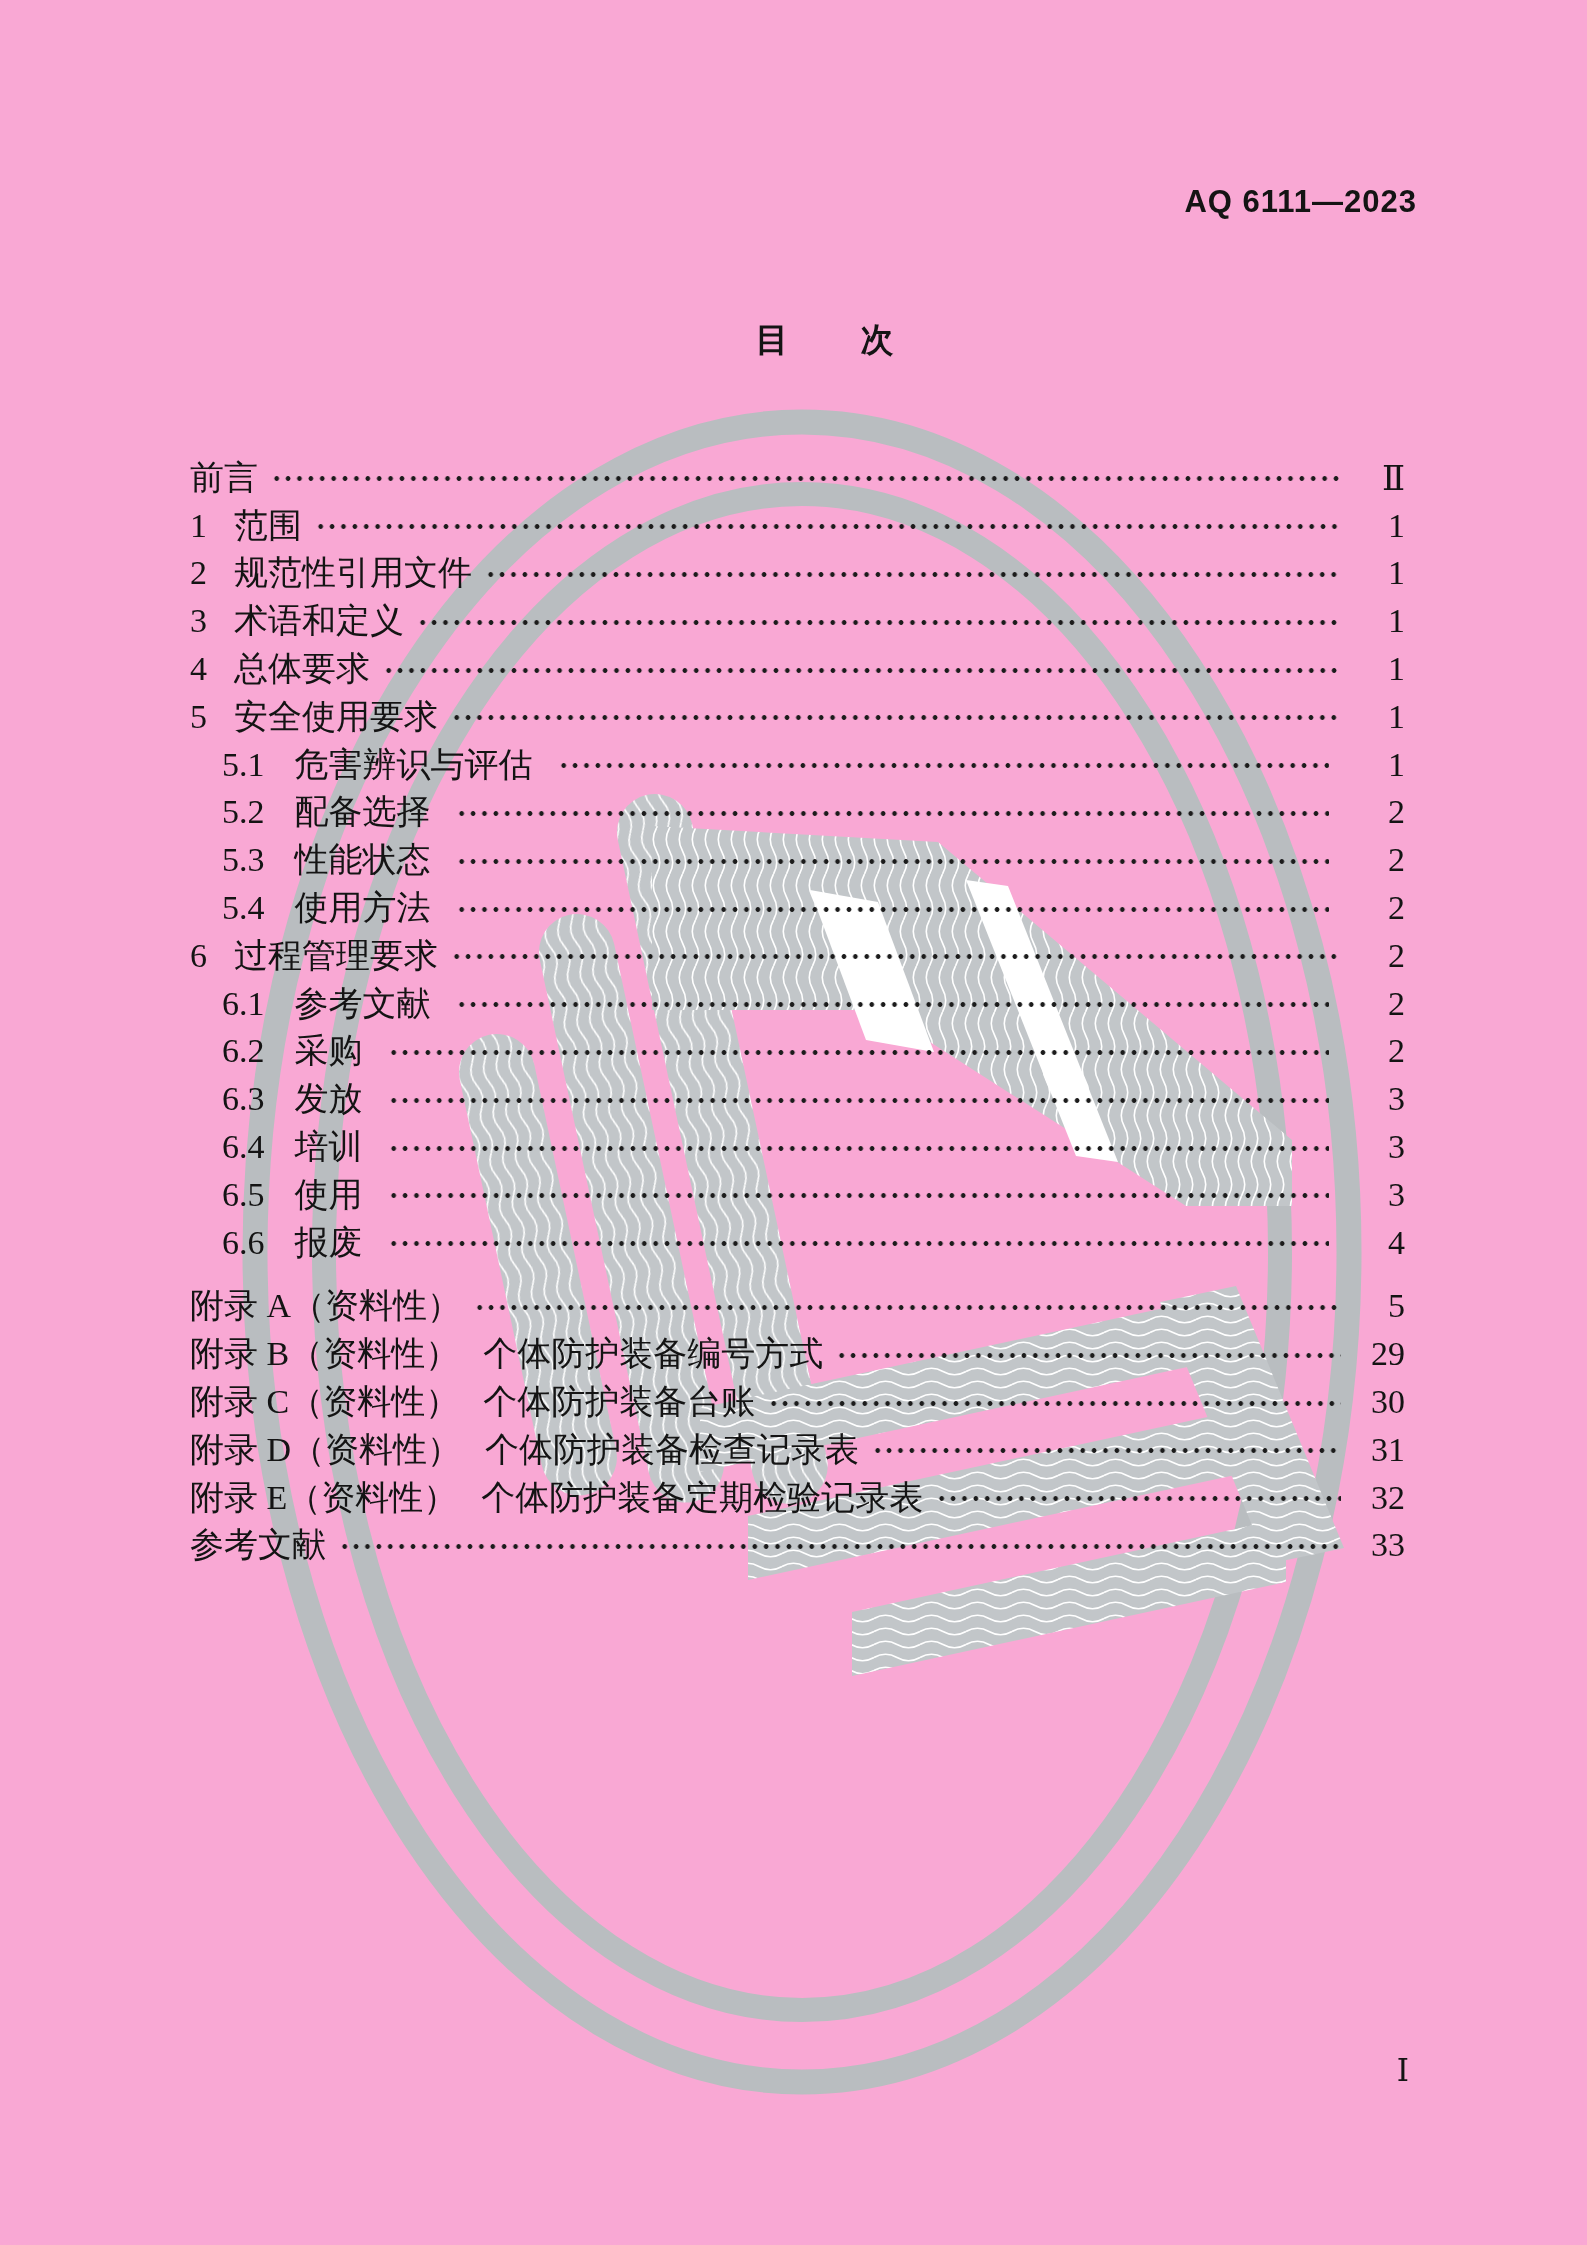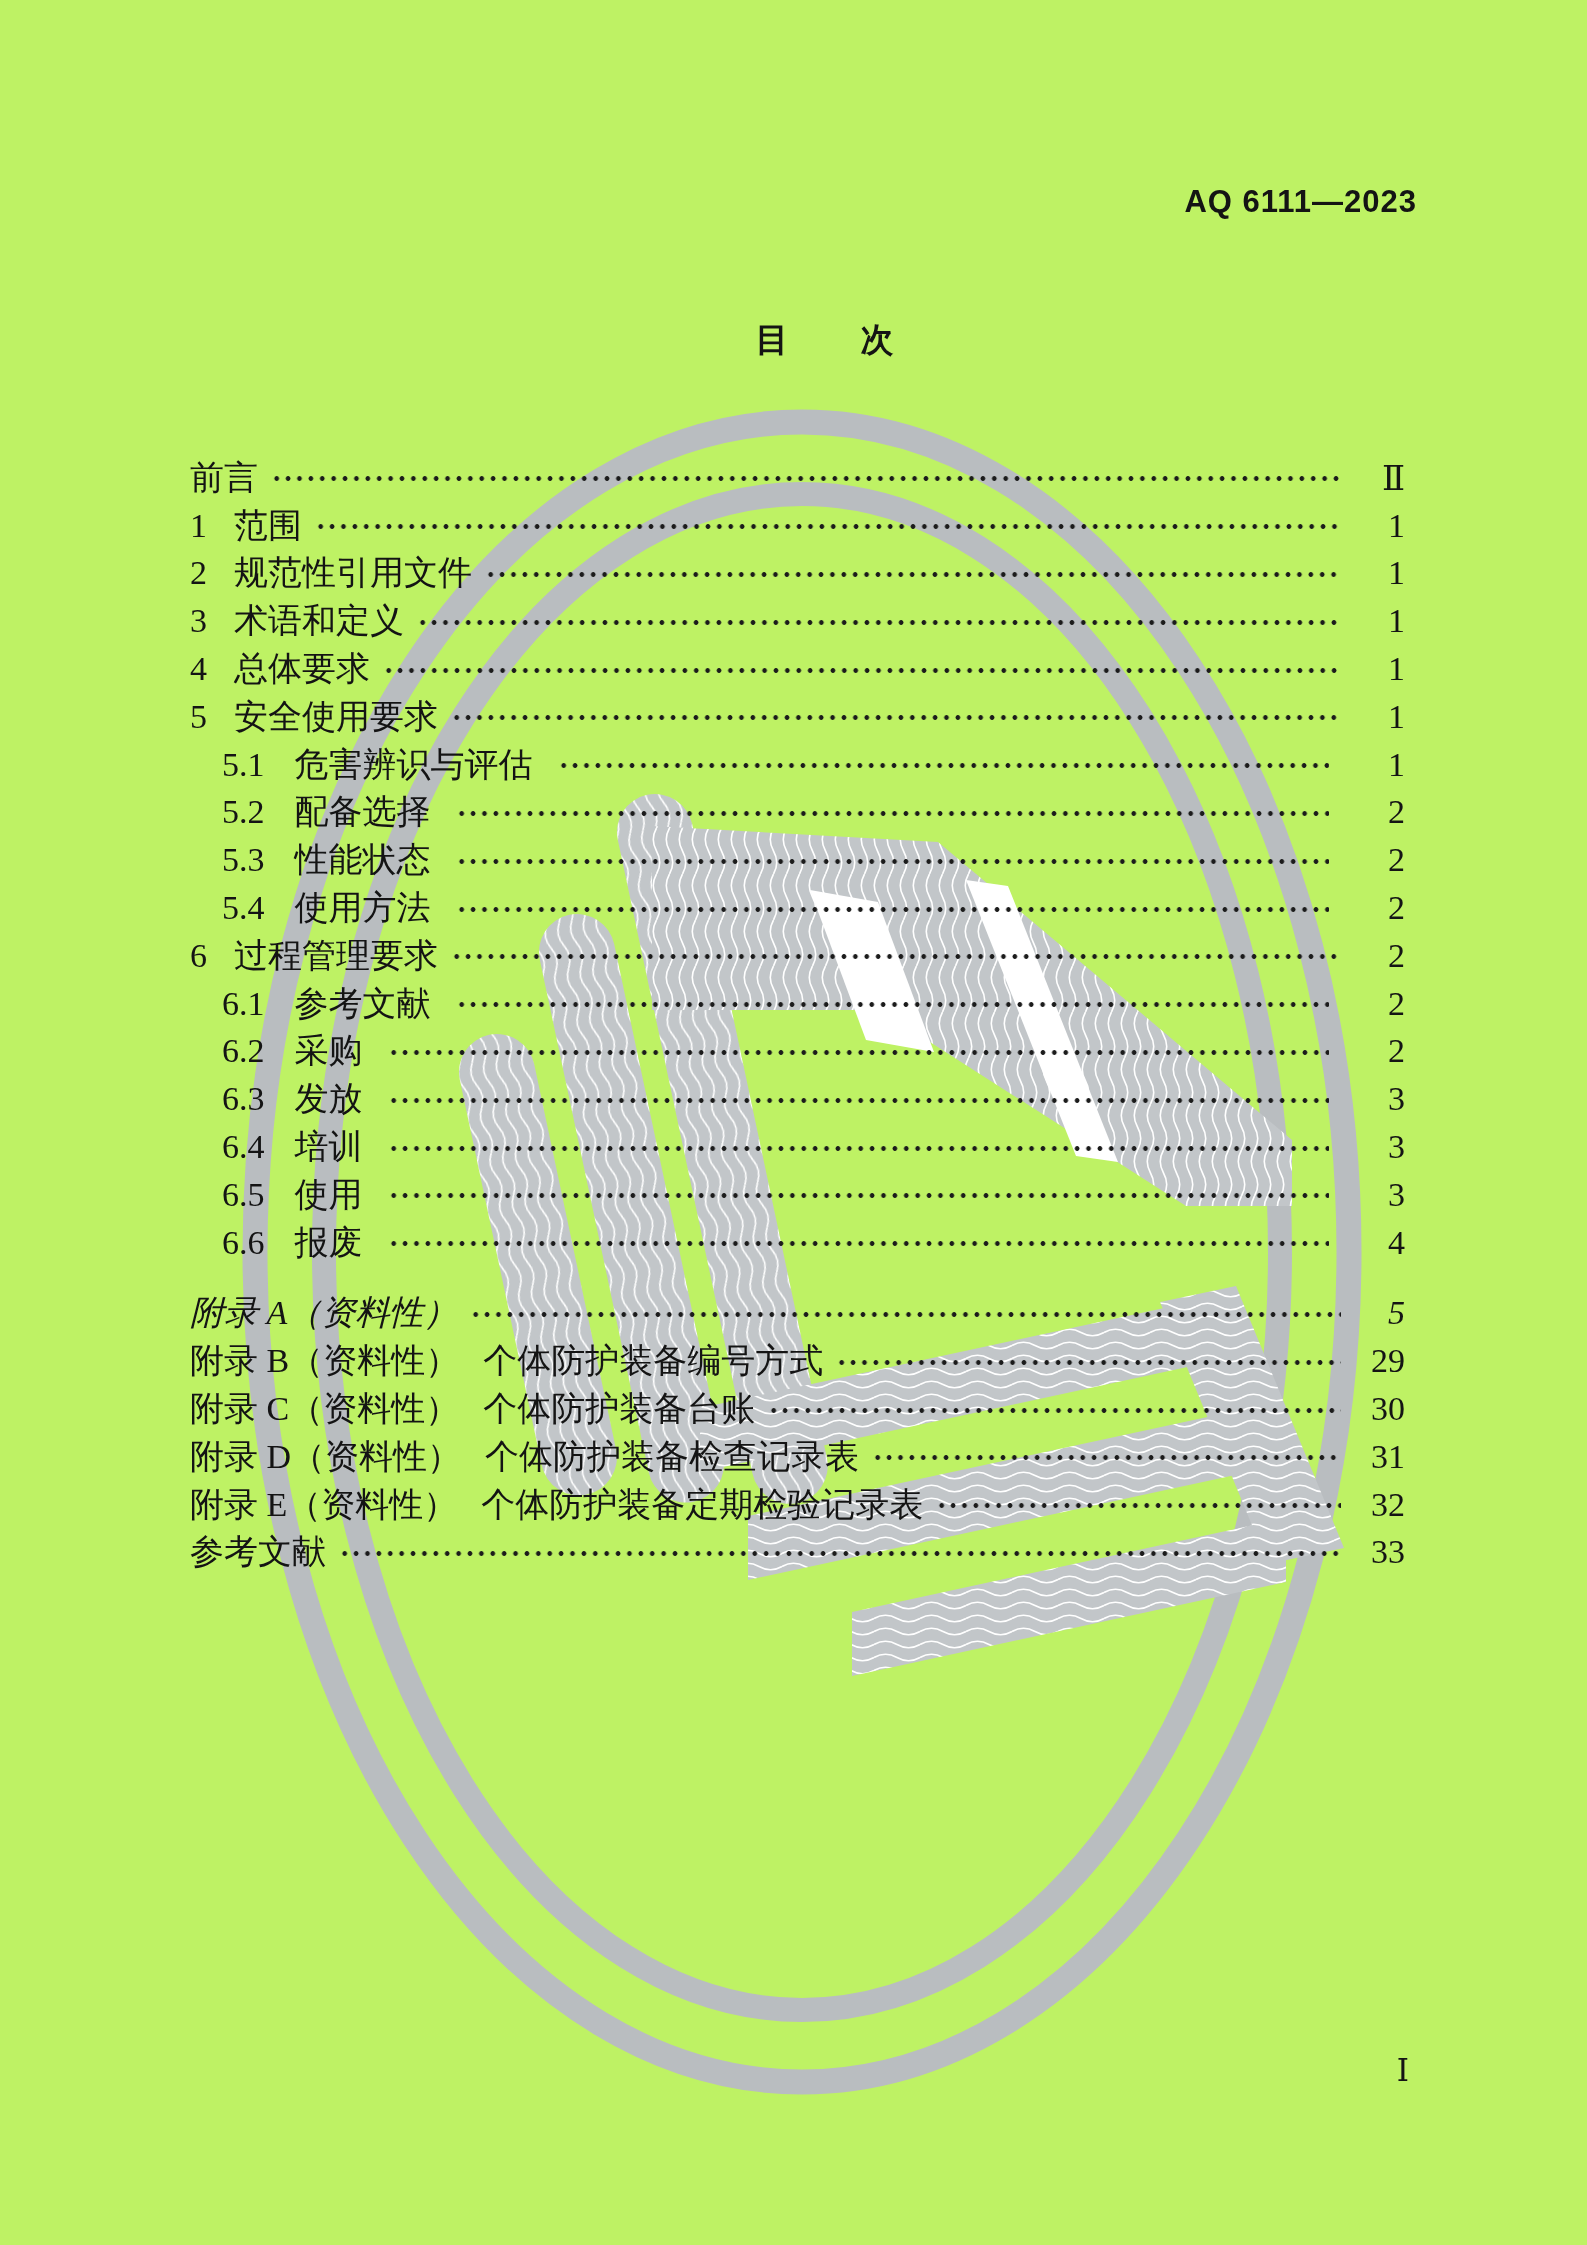--- a/index.html
+++ b/index.html
@@ -1,19 +1,19 @@
 <!DOCTYPE html>
 <html><head>
 <meta charset="utf-8">
 <style>
   html,body{margin:0;padding:0;background:#e8e8e8;}
   .page{
     position:relative;
     width:1587px;height:2245px;
-    background:#bef264;
+    background:#f9a8d4;
     overflow:hidden;
     font-family:"Liberation Serif","DejaVu Serif",serif;
     color:#141414;
   }
   
   .wm{position:absolute;left:0;top:0;z-index:0;}
   
   .std-code{
     position:absolute;top:184px;right:170px;z-index:2;
     font-family:"Liberation Sans","DejaVu Sans",sans-serif;
@@ -26,21 +26,21 @@
     font-family:Liberation Mono, monospace;
     font-weight:bold;font-size:33px;letter-spacing:2px;margin-left:32px;
   }
   
   .toc{
     position:absolute;left:190px;top:454px;width:1215px;z-index:2;
     font-size:34px;
   }
   .row{display:flex;align-items:center;height:47.8px;white-space:nowrap;}
   .row.lvl1{padding-left:32px;gap:12px;}
-  .row.gap-top{margin-top:23px;font-style:italic;}
+  .row.gap-top{margin-top:16px;}
   .num{margin-right:27px;}
   .lvl1 .num{margin-right:18px;}
   .t2{margin-left:24px;}
   .leader{
     flex:1;height:9px;margin:2px 16px 0 13px;
     background-image:radial-gradient(circle,#1b1b1b 2px,rgba(0,0,0,0) 2.7px);
     background-size:11.4px 9px;
     background-repeat:repeat-x;
     background-position:0 center;
     min-width:18px;

